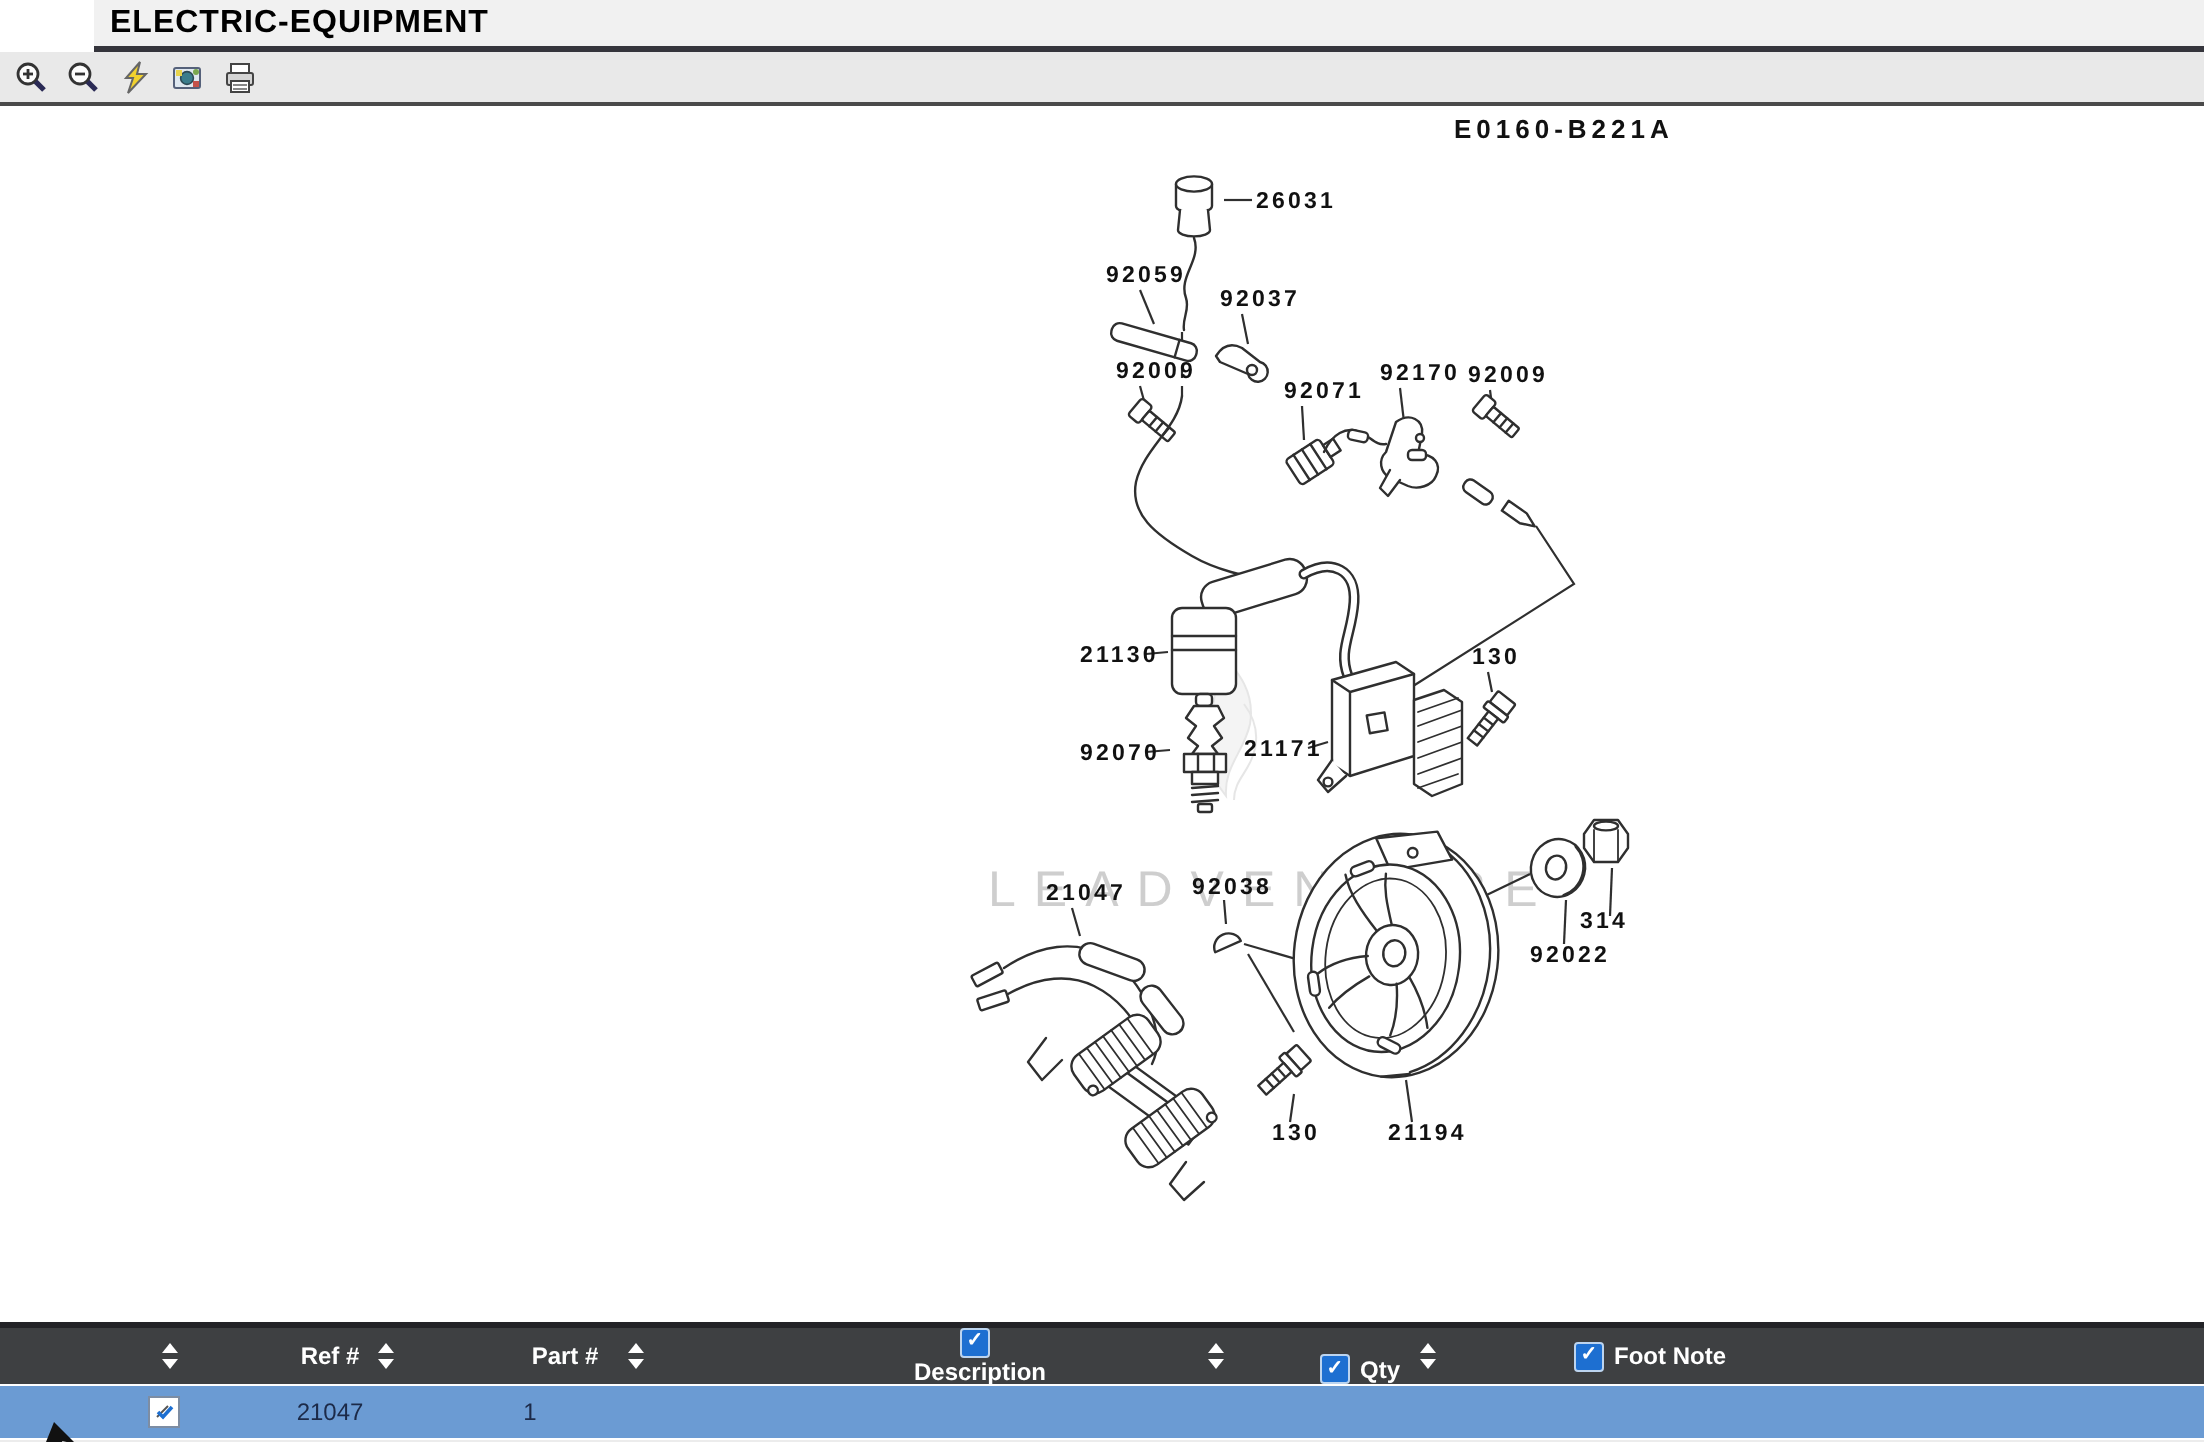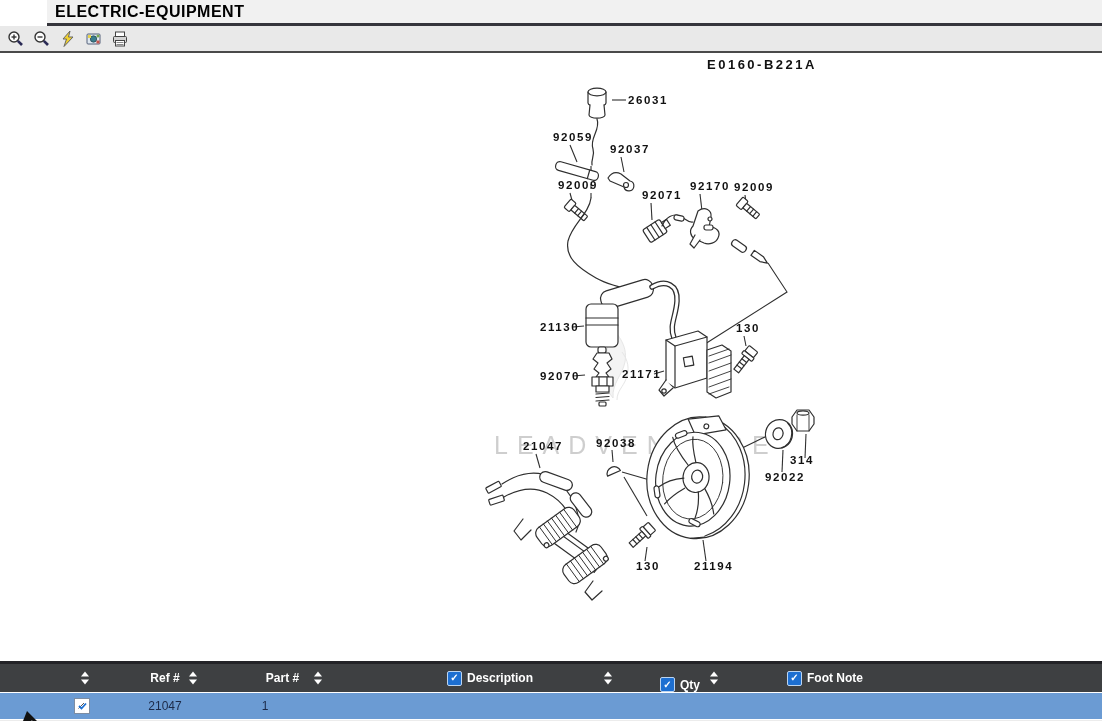--- a/index.html
+++ b/index.html
@@ -12,32 +12,32 @@
   .titlebar .ttl{font-size:16px;font-weight:bold;color:#000;padding-left:8px;letter-spacing:.5px;}
 
   
   .toolbar{position:absolute;left:0;top:26px;width:1102px;height:27px;background:#e9e9e9;
            border-bottom:2px solid #4a4a4a;display:flex;align-items:center;padding-left:4px;box-sizing:border-box;gap:3px;}
   .tbtn{width:23px;height:22px;border:none;background:transparent;display:flex;align-items:center;
         justify-content:center;padding:0;cursor:pointer;}
 
   
   .diagram-area{position:absolute;left:0;top:55px;width:1102px;height:606px;background:#fff;}
-  .diagcode{position:absolute;left:707px;top:57px;font-size:13px;font-weight:bold;letter-spacing:2.5px;color:#111;z-index:2;}
+  .diagcode{position:absolute;left:727px;top:57px;font-size:13px;font-weight:bold;letter-spacing:2.5px;color:#111;z-index:2;}
   .watermark{position:absolute;left:494px;top:376px;width:290px;font-size:25px;letter-spacing:9px;
              color:#c3c3c3;opacity:.8;font-weight:500;z-index:0;}
   svg.diag{position:absolute;left:0;top:0;z-index:1;}
   .plabel{font-family:"Liberation Sans", sans-serif;font-size:11.5px;font-weight:bold;letter-spacing:1.6px;fill:#111;}
 
   
   .table{position:absolute;left:0;top:661px;width:1102px;height:60px;overflow:hidden;z-index:5;background:#c2410c;}
   .thead{display:flex;width:1175px;height:28px;background:#3e4042;border-top:3px solid #232327;
          color:#fff;font-size:12px;font-weight:bold;}
   .th{position:relative;display:flex;align-items:center;justify-content:center;height:100%;box-sizing:border-box;}
-  .c0{width:110px;} .c1{width:110px;} .c2{width:125px;} .c3{width:290px;} .c4{width:90px;align-items:flex-end;} .c5{width:250px;} .c6{width:200px;}
+  .c0{width:110px;} .c1{width:110px;} .c2{width:125px;} .c3{width:290px;flex-direction:column;} .c4{width:90px;align-items:flex-end;} .c5{width:250px;} .c6{width:200px;}
   .sort{position:absolute;right:22px;top:50%;transform:translateY(-50%);width:9px;height:13px;cursor:pointer;}
   .sort::before{content:"";position:absolute;top:0;left:0;border-left:4.5px solid transparent;
                 border-right:4.5px solid transparent;border-bottom:5px solid #fff;}
   .sort::after{content:"";position:absolute;bottom:0;left:0;border-left:4.5px solid transparent;
                border-right:4.5px solid transparent;border-top:5px solid #fff;}
   .c0 .sort{right:20px;} .c4 .sort{right:6px;}
   .cb{width:13px;height:13px;background:#1d6fd1;border:1px solid #bcd4ef;border-radius:2px;
       display:inline-flex;align-items:center;justify-content:center;margin-right:5px;flex:none;cursor:pointer;}
   .cb::after{content:"\2713";color:#fff;font-size:10px;font-weight:bold;line-height:1;}
   .tr{display:flex;width:1175px;height:26px;border-top:1px solid #fff;font-size:12px;}

